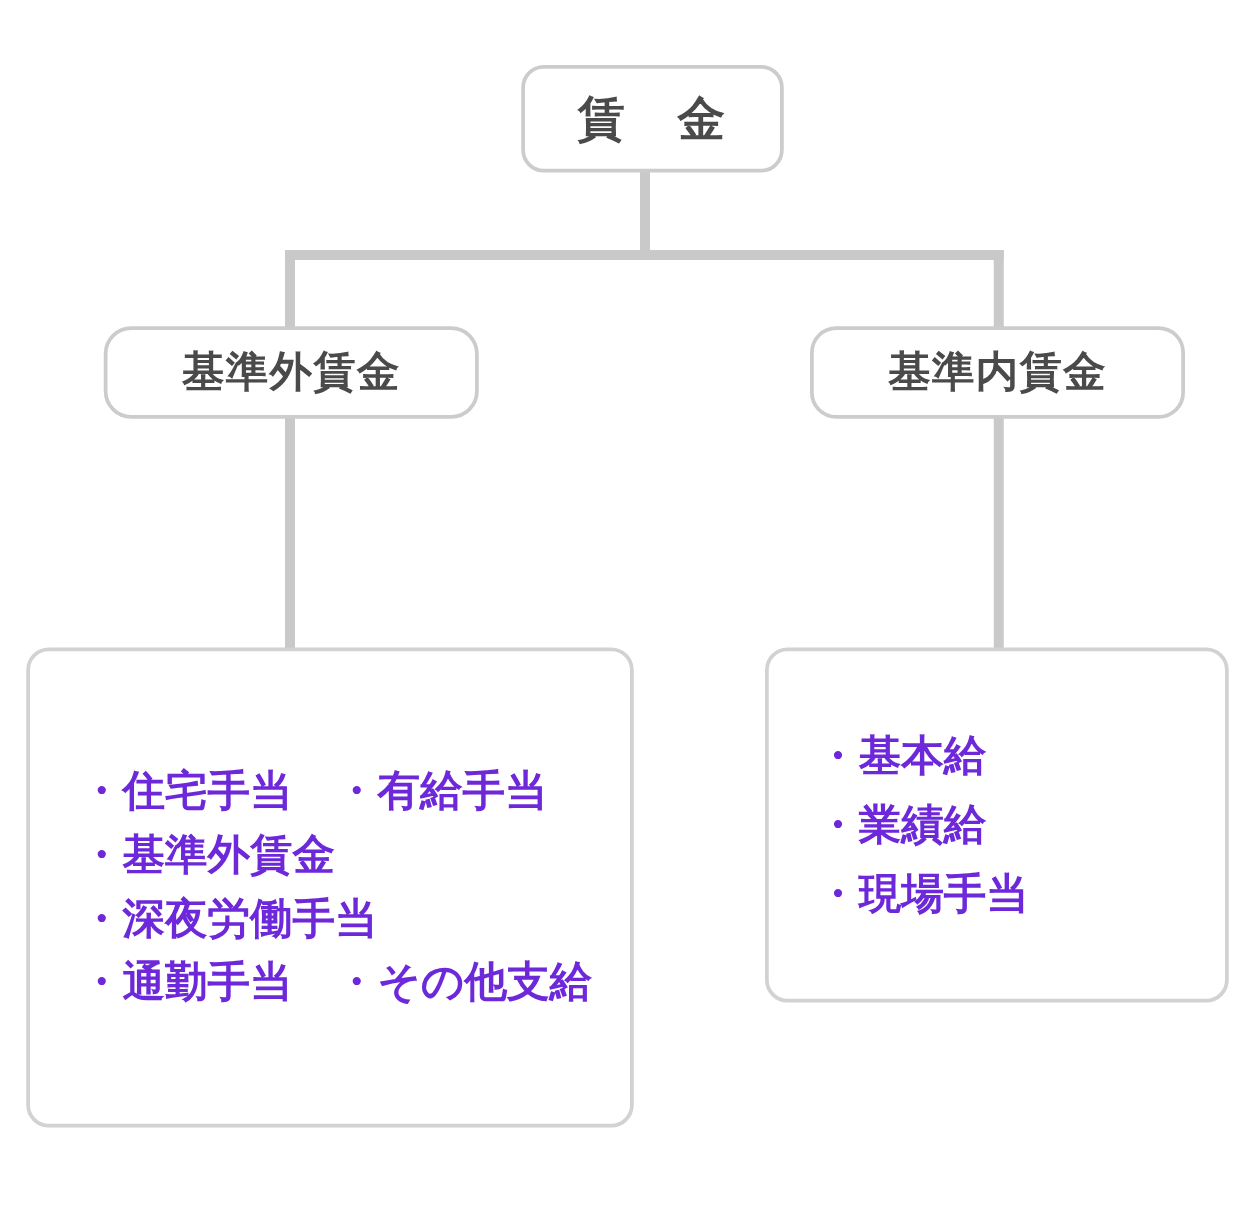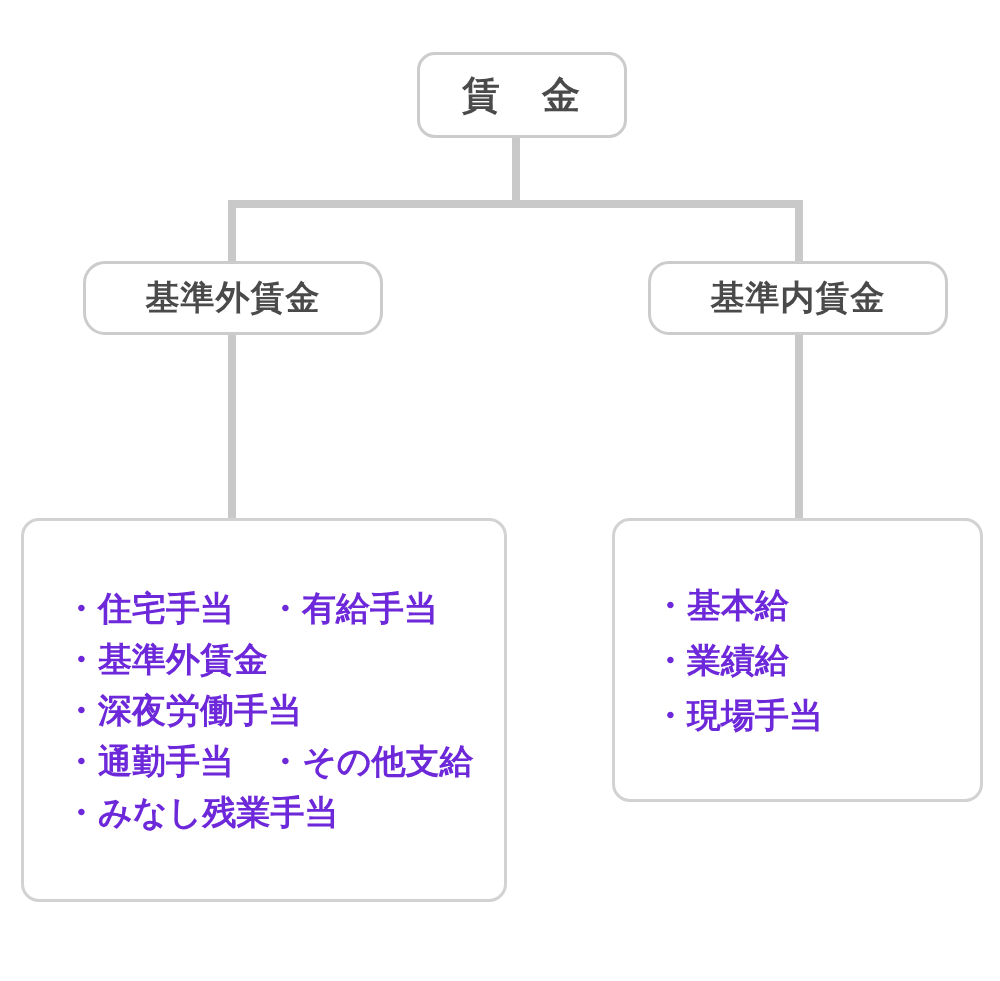--- a/index.html
+++ b/index.html
@@ -107,21 +107,20 @@
 
   <div class="node node-mid node-mid-left">基準外賃金</div>
 
   <div class="node node-mid node-mid-right">基準内賃金</div>
 
   <div class="list-box list-box-left">
     <div class="list-line">・住宅手当　・有給手当</div>
     <div class="list-line">・基準外賃金</div>
     <div class="list-line">・深夜労働手当</div>
     <div class="list-line">・通勤手当　・その他支給</div>
-    <div class="list-line">・みなし残業手当</div>
   </div>
 
   <div class="list-box list-box-right">
     <div class="list-line">・基本給</div>
     <div class="list-line">・業績給</div>
     <div class="list-line">・現場手当</div>
   </div>
 
 </div>
 

